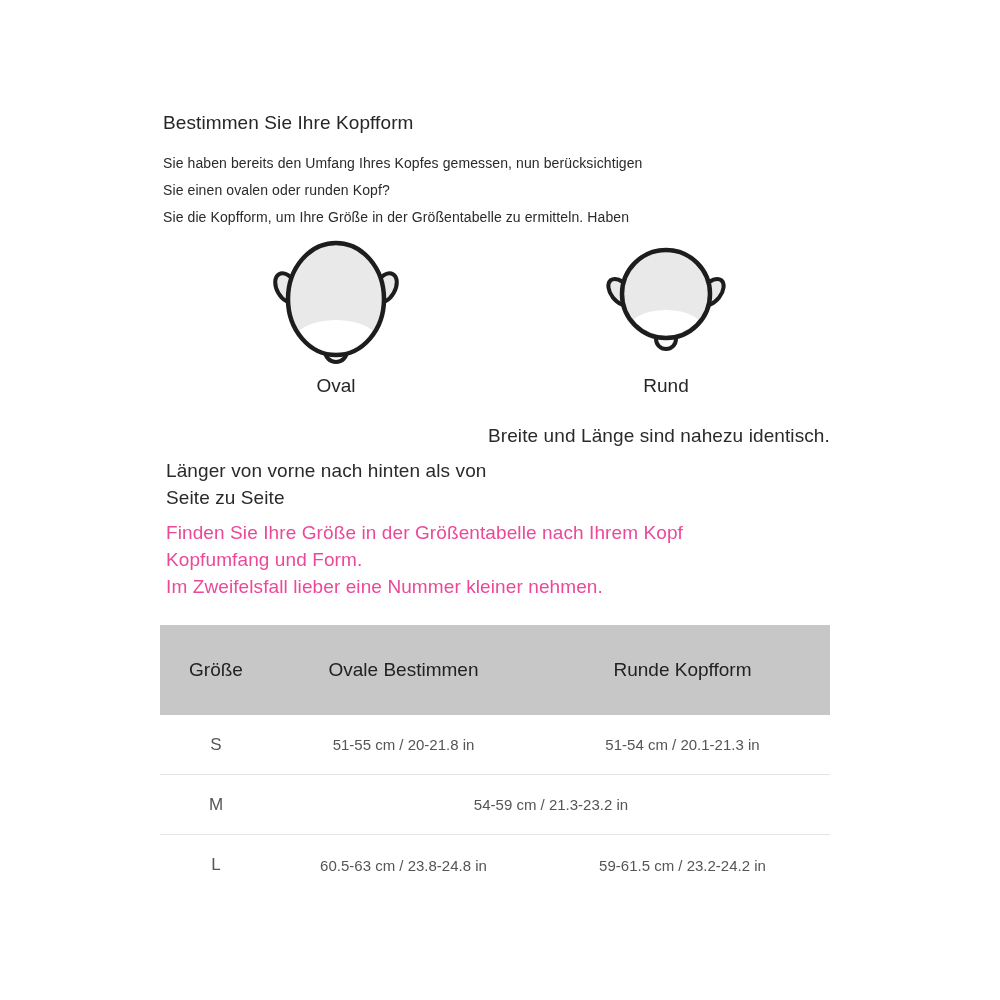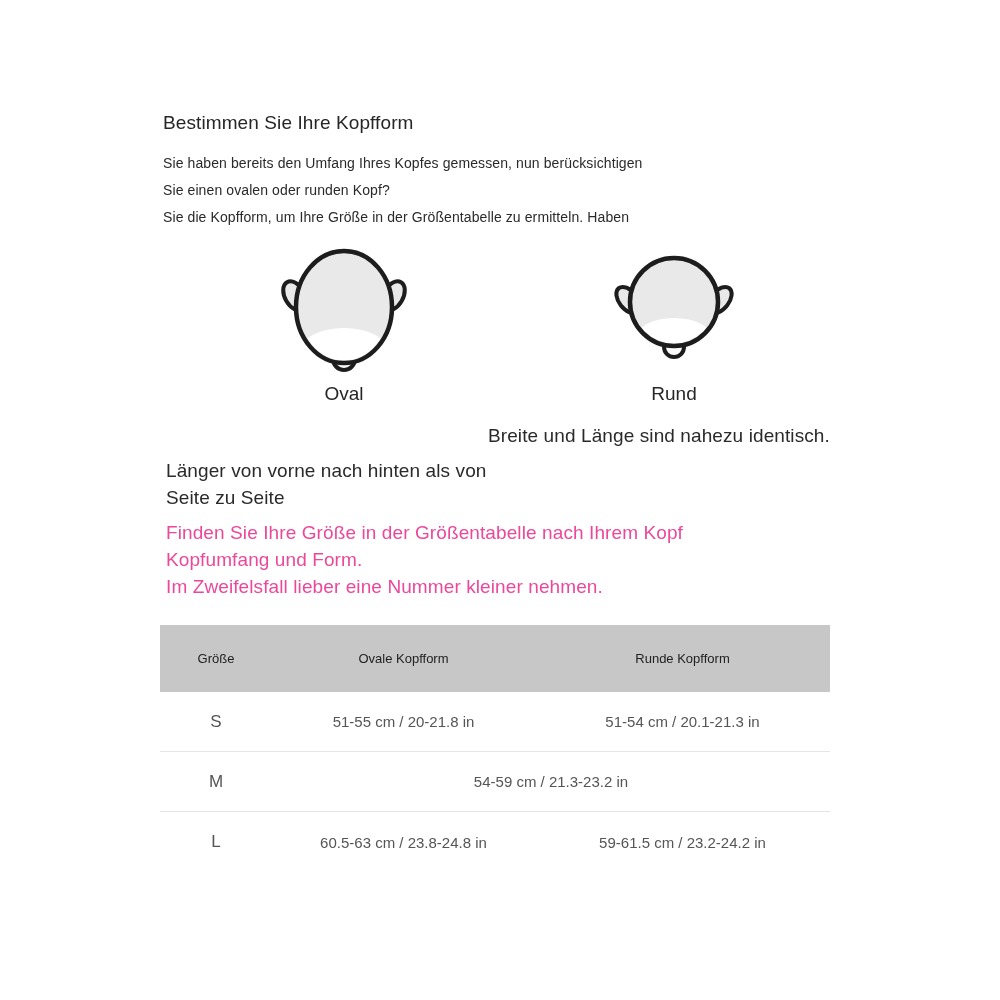--- a/index.html
+++ b/index.html
@@ -22,21 +22,21 @@
   }
   .intro {
     left: 163px; top: 150px;
     font-size: 14px; line-height: 27px; color: #2a2a2a;
     letter-spacing: 0.1px;
   }
 
   .shape-figure {
     width: 132px;
     display: flex; flex-direction: column; align-items: center;
-    margin: 8px;
+    margin: 0;
   }
   .shape-oval { left: 270px; top: 238px; }
   .shape-rund { left: 600px; top: 238px; }
   .shape-caption {
     margin-top: 7px;
     font-size: 19px; color: #262626; text-align: center;
   }
 
   .desc { font-size: 19px; line-height: 27px; color: #2a2a2a; letter-spacing: 0.1px; }
   .desc-left  { left: 166px; top: 437px; width: 330px; margin-top: 20px; }
@@ -44,23 +44,23 @@
 
   .finder {
     left: 166px; top: 519px;
     font-size: 19px; line-height: 27px; color: #ec4899;
     letter-spacing: 0.1px;
   }
 
   .size-table { left: 160px; top: 625px; width: 670px; }
   .thead {
     display: flex; align-items: center;
-    height: 67px;
+    height: 90px;
     background: #c7c7c7;
-    font-size: 13px; color: #222222; justify-content: space-between;
+    font-size: 19px; color: #222222; justify-content: space-between;
   }
   .tr {
     display: flex; align-items: center;
     height: 60px;
     font-size: 15px; color: #555555;
     border-bottom: 1px solid #e5e5e5;
   }
   .tr:last-child { border-bottom: none; }
   .c1 { width: 112px; text-align: center; }
   .c2 { width: 263px; text-align: center; }
@@ -133,21 +133,21 @@
 
   <div class="abs finder">
     <div>Finden Sie Ihre Größe in der Größentabelle nach Ihrem Kopf</div>
     <div>Kopfumfang und Form.</div>
     <div>Im Zweifelsfall lieber eine Nummer kleiner nehmen.</div>
   </div>
 
   <div class="abs size-table">
     <div class="thead">
       <div class="c1">Größe</div>
-      <div class="c2">Ovale Kopfform</div>
+      <div class="c2">Ovale Bestimmen</div>
       <div class="c3">Runde Kopfform</div>
     </div>
     <div class="tr">
       <div class="c1 size-cell">S</div>
       <div class="c2">51-55 cm / 20-21.8 in</div>
       <div class="c3">51-54 cm / 20.1-21.3 in</div>
     </div>
     <div class="tr">
       <div class="c1 size-cell">M</div>
       <div class="c3">54-59 cm / 21.3-23.2 in</div>

